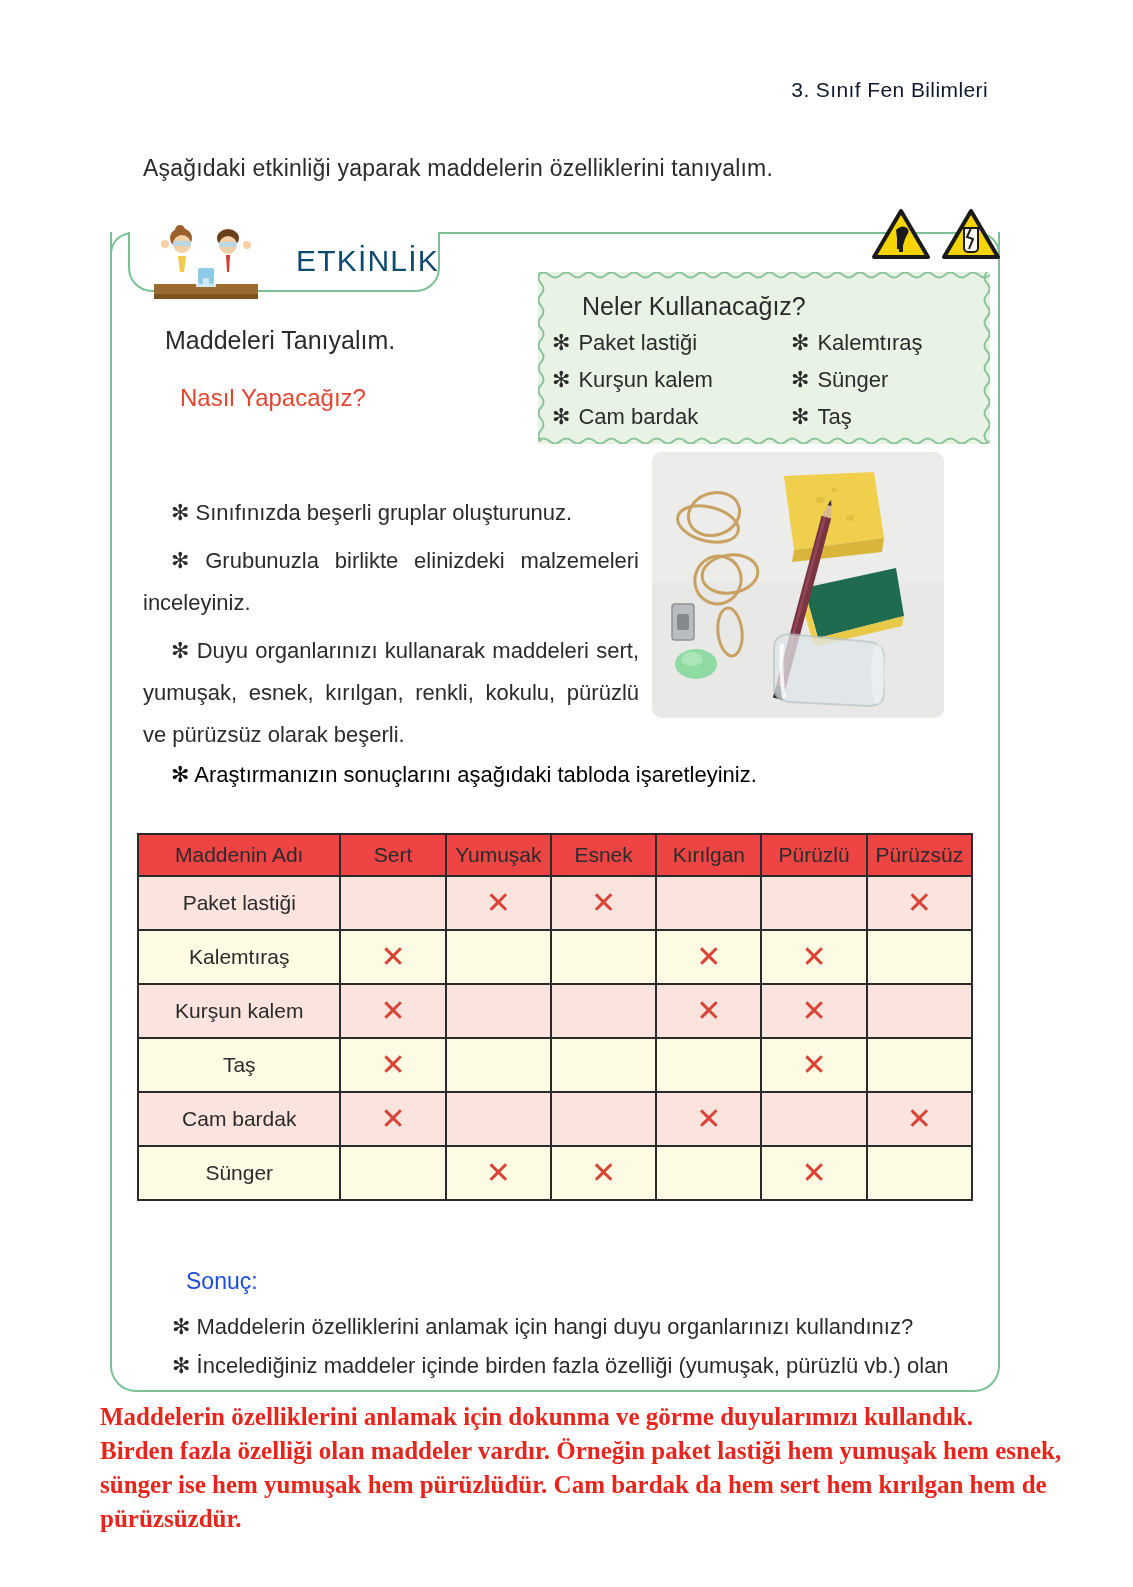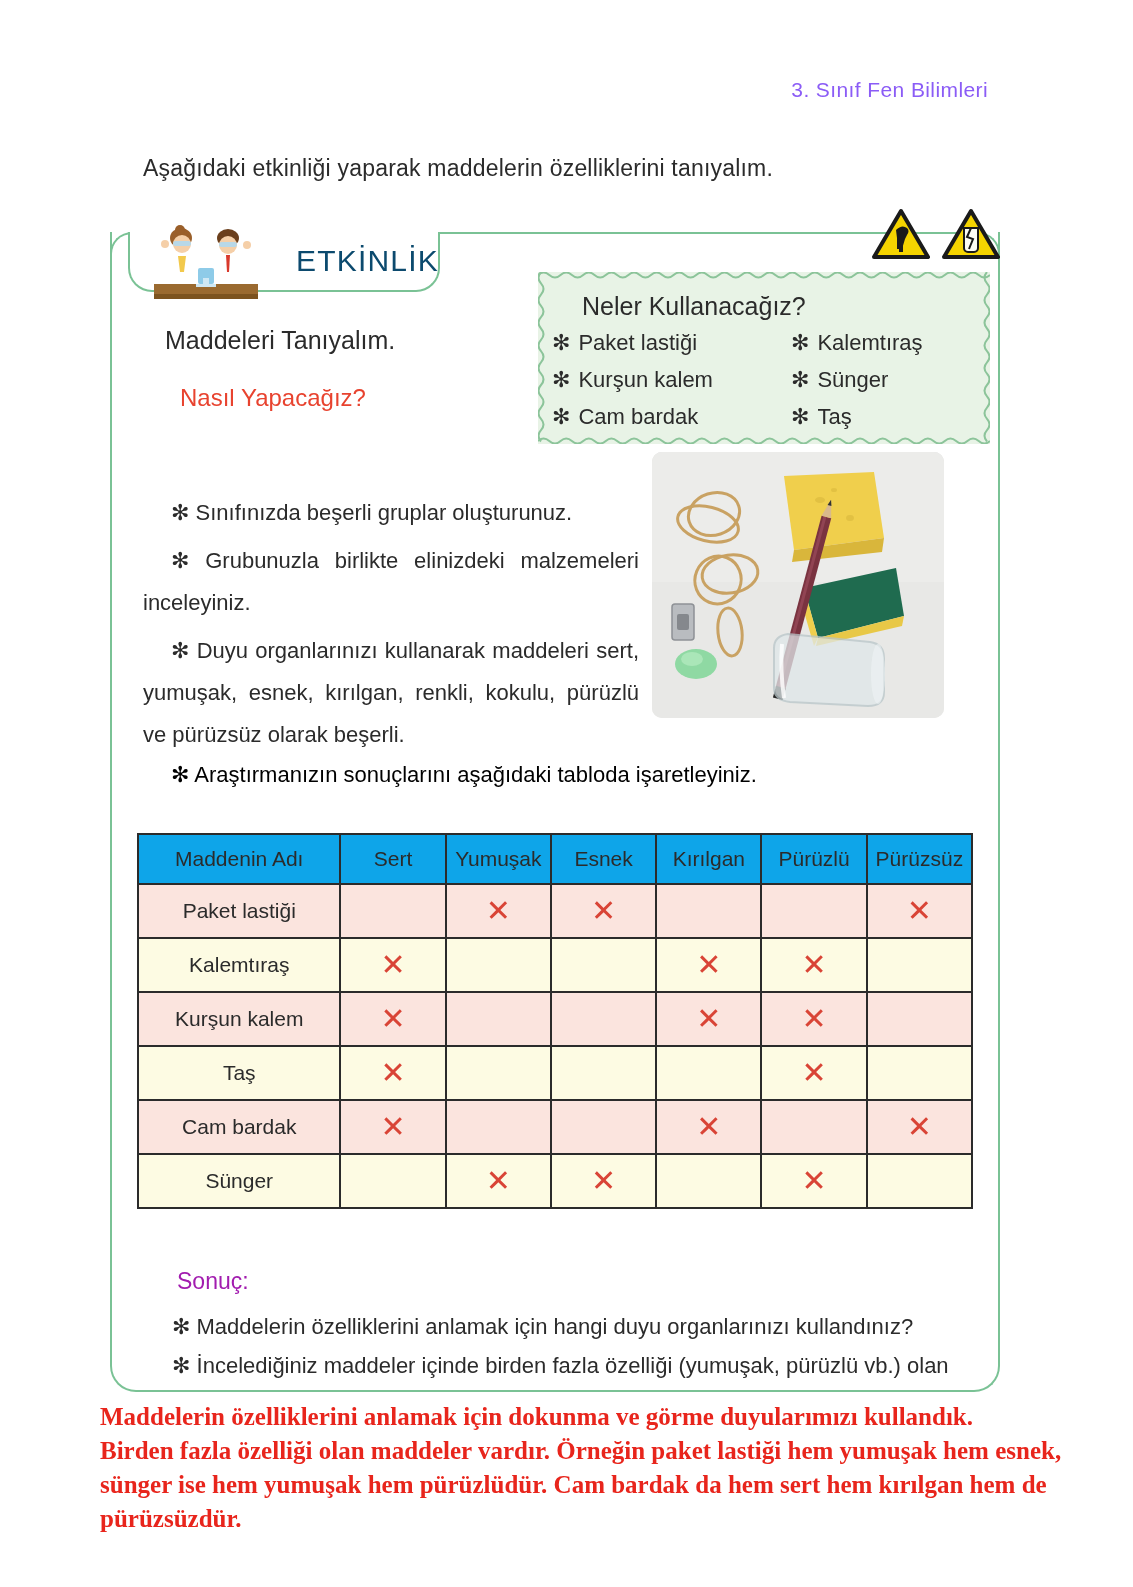--- a/index.html
+++ b/index.html
@@ -16,21 +16,21 @@
     overflow: hidden;
   }
 
   
   .page-header {
     position: absolute;
     top: 78px;
     right: 145px;
     font-size: 21px;
     letter-spacing: .4px;
-    color: #8b5cf6;
+    color: #0f172a;
   }
 
   
   .intro-line {
     position: absolute;
     top: 155px;
     left: 143px;
     font-size: 23px;
     letter-spacing: .2px;
     color: #2b2b2b;
@@ -221,40 +221,40 @@
   }
   .result-table th, .result-table td {
     border: 2px solid #2b2b2b;
     text-align: center;
     font-size: 21px;
     font-weight: normal;
     color: #2b2b2b;
     height: 54px;
     box-sizing: border-box;
   }
-  .result-table thead th { background: #0ea5e9; height: 50px; }
+  .result-table thead th { background: #ef4444; height: 42px; }
   .col-name { width: 202px; }
   .col-prop { width: 105px; }
   .row-pink td { background: #fbe4de; }
   .row-cream td { background: #fdfbe3; }
   .xmark {
     display: inline-block;
     color: #d94436;
     font-size: 30px;
     line-height: 1;
     font-weight: 300;
   }
 
   
   .sonuc-heading {
     position: absolute;
-    left: 177px;
+    left: 186px;
     top: 1268px;
     font-size: 23px;
-    color: #a21caf;
+    color: #1d4ed8;
   }
   .sonuc-list {
     position: absolute;
     left: 172px;
     top: 1307px;
     width: 830px;
     font-size: 22px;
     line-height: 39px;
     color: #2b2b2b;
   }

